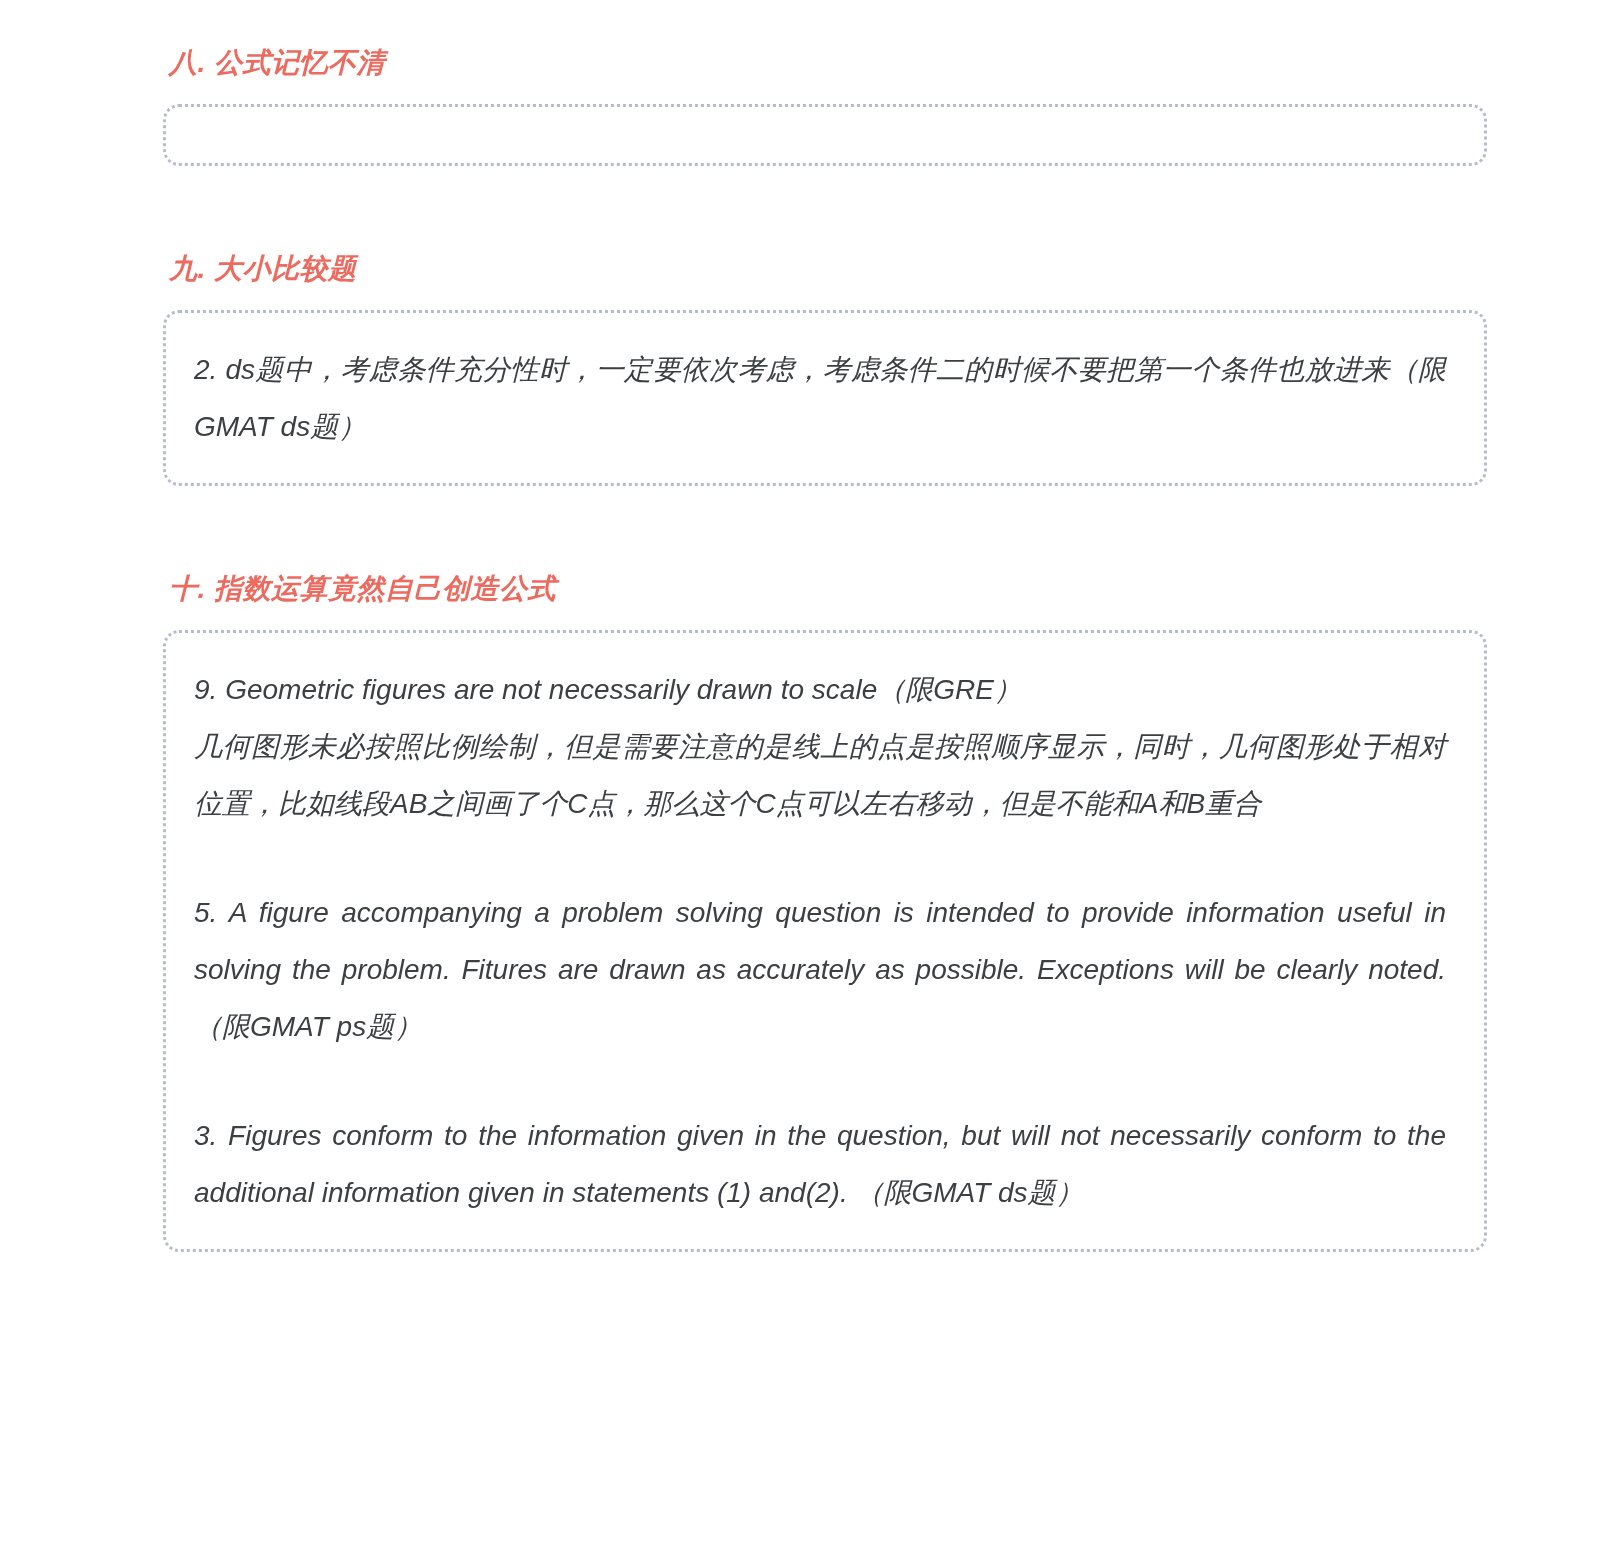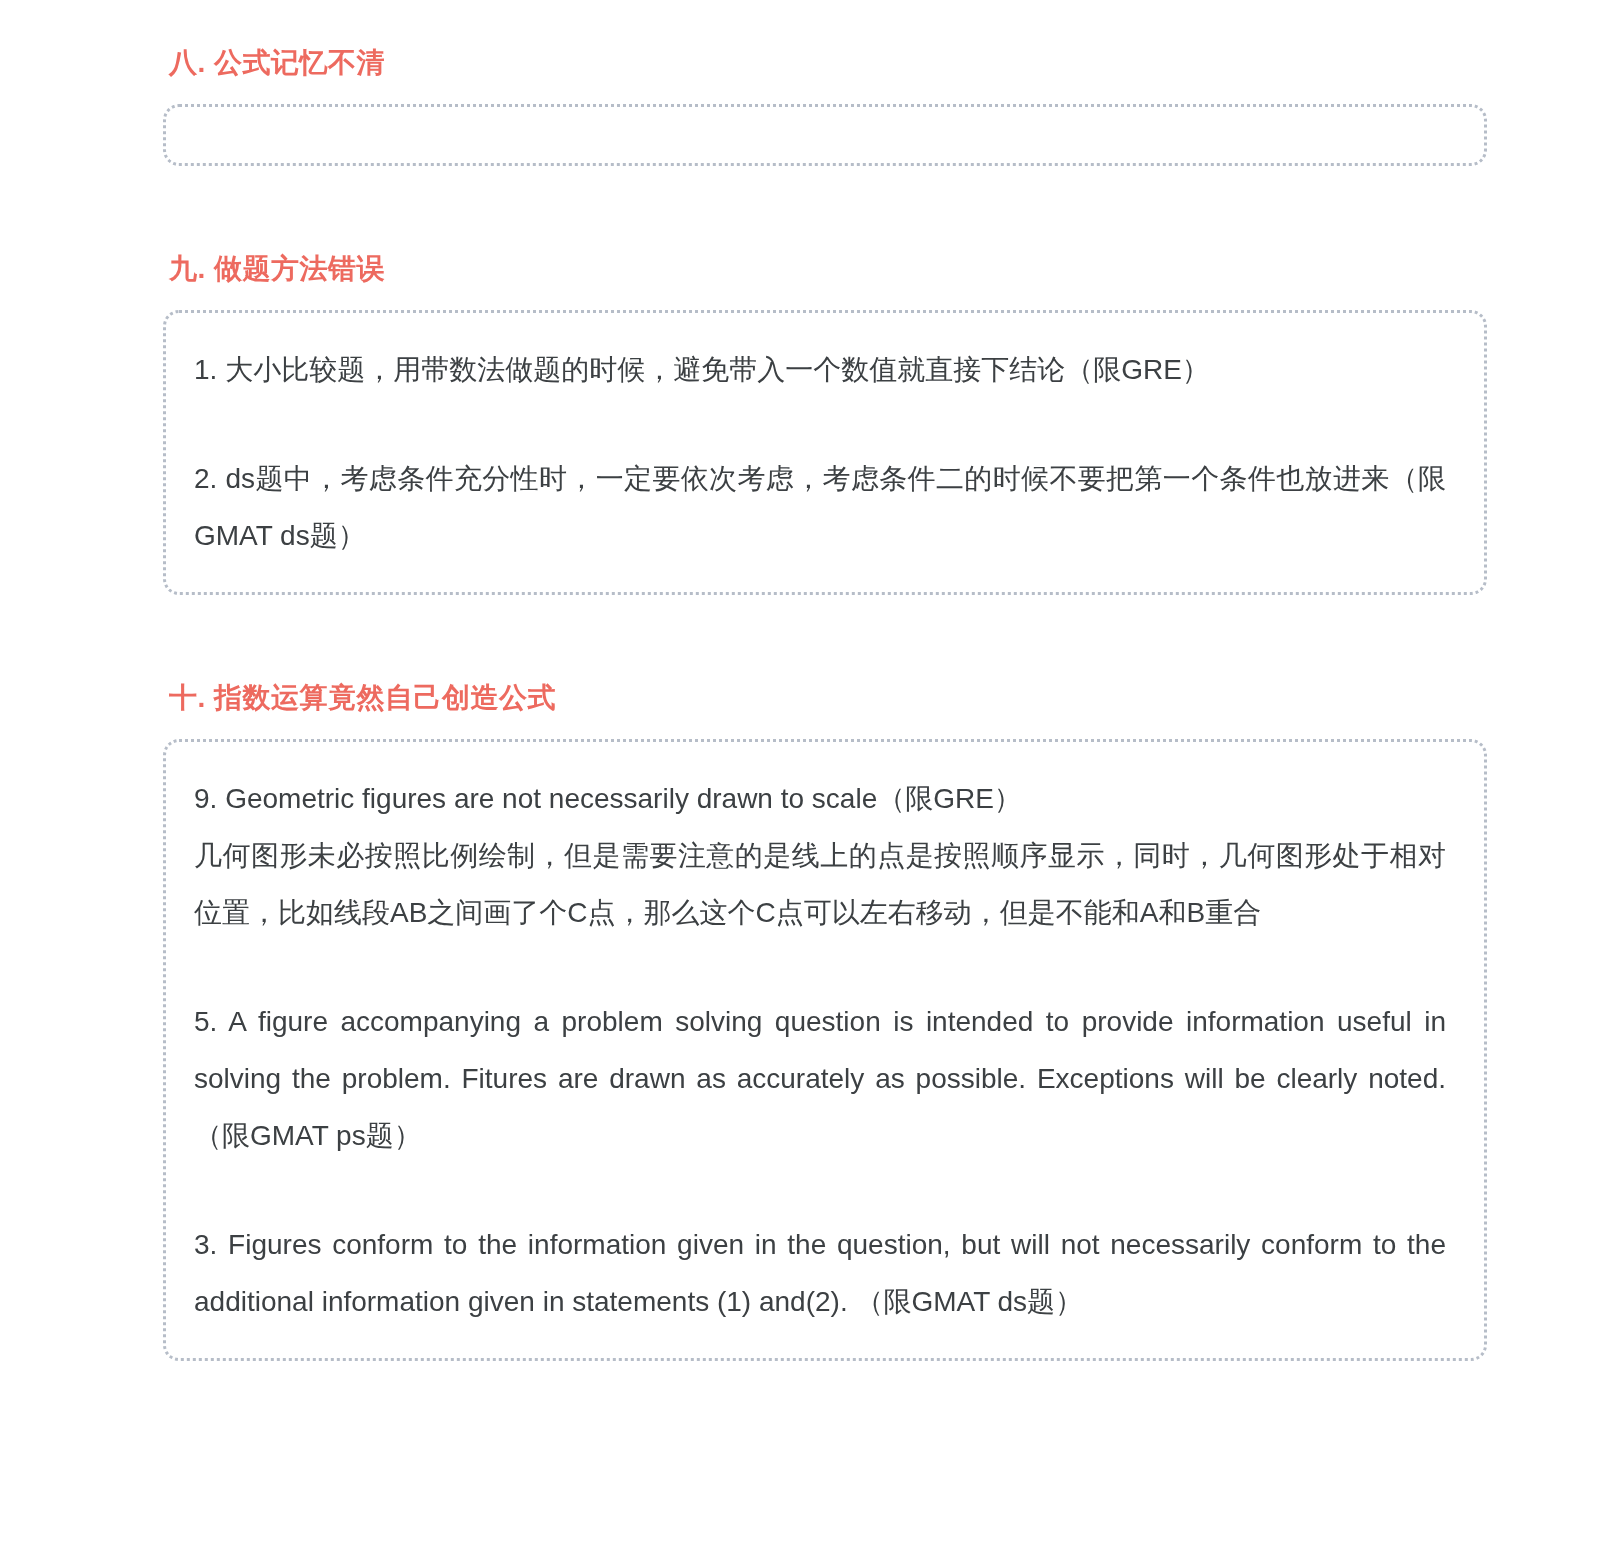--- a/index.html
+++ b/index.html
@@ -7,20 +7,21 @@
     background: #ffffff;
     font-family: "Liberation Sans", "DejaVu Sans", sans-serif;
   }
   body {
     width: 1610px;
     height: 1546px;
     overflow: hidden;
   }
   .page {
     padding: 44px 0 0 163px;
+    font-style: italic;
   }
   .section {
     margin-bottom: 84px;
   }
   .section:last-child {
     margin-bottom: 40px;
   }
   .section-heading {
     font-size: 28px;
     font-weight: 700;
@@ -52,23 +53,22 @@
 
 <div class="page">
 
   <section class="section">
     <h2 class="section-heading">八. 公式记忆不清</h2>
     <div class="note-box">
     </div>
   </section>
 
   <section class="section">
-    <h2 class="section-heading">九. 做题方法错误</h2>
+    <h2 class="section-heading">九. 大小比较题</h2>
     <div class="note-box">
-      <p class="note-item">1. 大小比较题，用带数法做题的时候，避免带入一个数值就直接下结论（限GRE）</p>
       <p class="note-item">2. ds题中，考虑条件充分性时，一定要依次考虑，考虑条件二的时候不要把第一个条件也放进来（限GMAT ds题）</p>
     </div>
   </section>
 
   <section class="section">
     <h2 class="section-heading">十. 指数运算竟然自己创造公式</h2>
     <div class="note-box">
       <p class="note-item">9. Geometric figures are not necessarily drawn to scale（限GRE）
 几何图形未必按照比例绘制，但是需要注意的是线上的点是按照顺序显示，同时，几何图形处于相对位置，比如线段AB之间画了个C点，那么这个C点可以左右移动，但是不能和A和B重合</p>
       <p class="note-item">5. A figure accompanying a problem solving question is intended to provide information useful in solving the problem. Fitures are drawn as accurately as possible. Exceptions will be clearly noted.（限GMAT ps题）</p>

